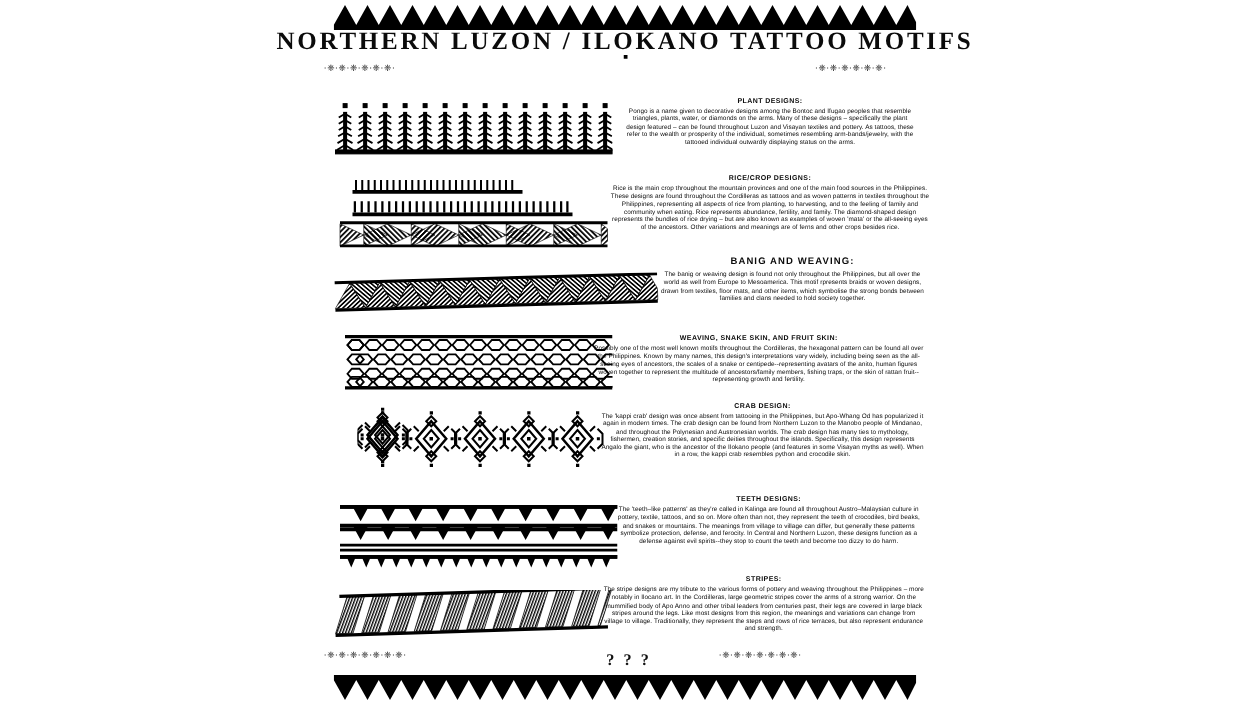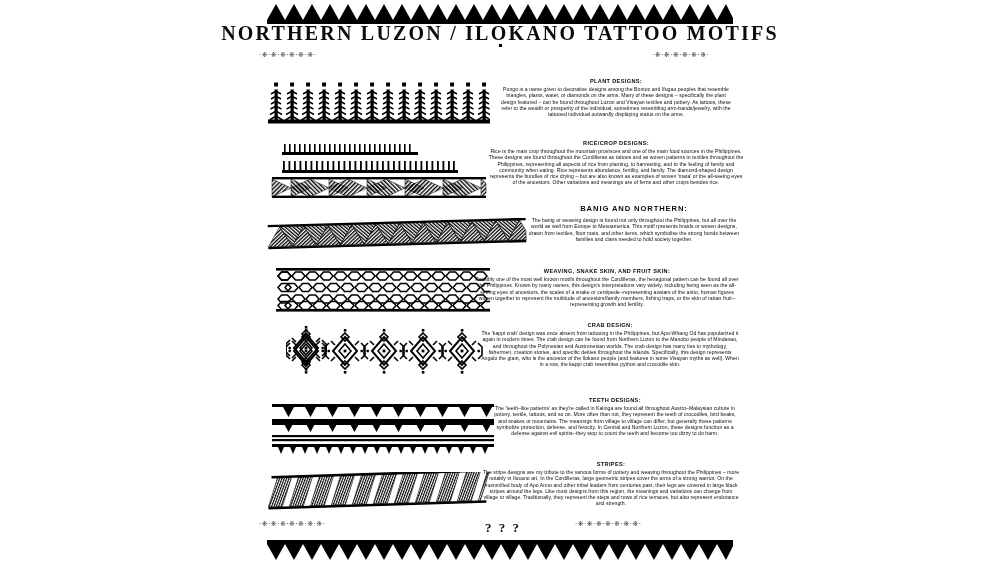--- a/index.html
+++ b/index.html
@@ -275,21 +275,21 @@
           <path d="M206,9 L218,29 L230,9 Z" fill="url(#hz2)"></path>
           <path d="M218,29 L230,9 L242,29 Z" fill="url(#hz1)"></path>
           <path d="M230,9 L242,29 L254,9 Z" fill="url(#hz2)"></path>
           <path d="M242,29 L254,9 L260,20 L260,29 Z" fill="url(#hz1)"></path>
         </g>
       </g>
     </svg>
   </div>
 
   <div class="txt" style="left:526px; top:204px; width:216px;">
-    <div class="sec-head big">BANIG AND NORTHERN:</div>
+    <div class="sec-head big">BANIG AND WEAVING:</div>
     <div class="sec-body">The banig or weaving design is found not only throughout the Philippines, but all over the world as well from Europe to Mesoamerica. This motif rpresents braids or woven designs, drawn from textiles, floor mats, and other items, which symbolise the strong bonds between families and clans needed to hold society together.</div>
   </div>
 
   <div class="motif" style="left:276px; top:268px;">
     <svg width="214" height="44" viewBox="0 0 214 44">
       <rect x="0" y="0" width="214" height="2.6" fill="#000"></rect>
       <rect x="0" y="41" width="214" height="2.6" fill="#000"></rect>
       <g fill="none" stroke="#000" stroke-width="1.5">
         <g id="hexrow">
           <path d="M2,8 L5.5,4 L11.5,4 L15,8 L11.5,12 L5.5,12 Z"></path>

